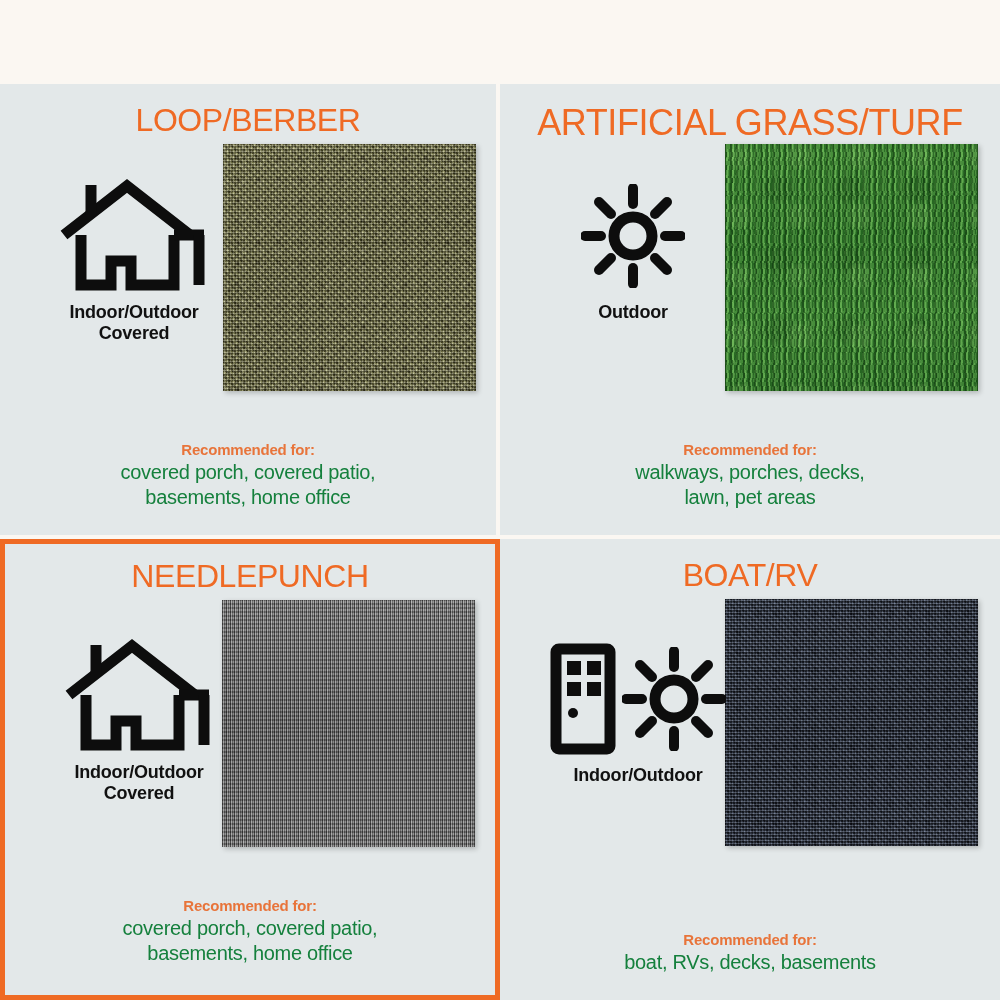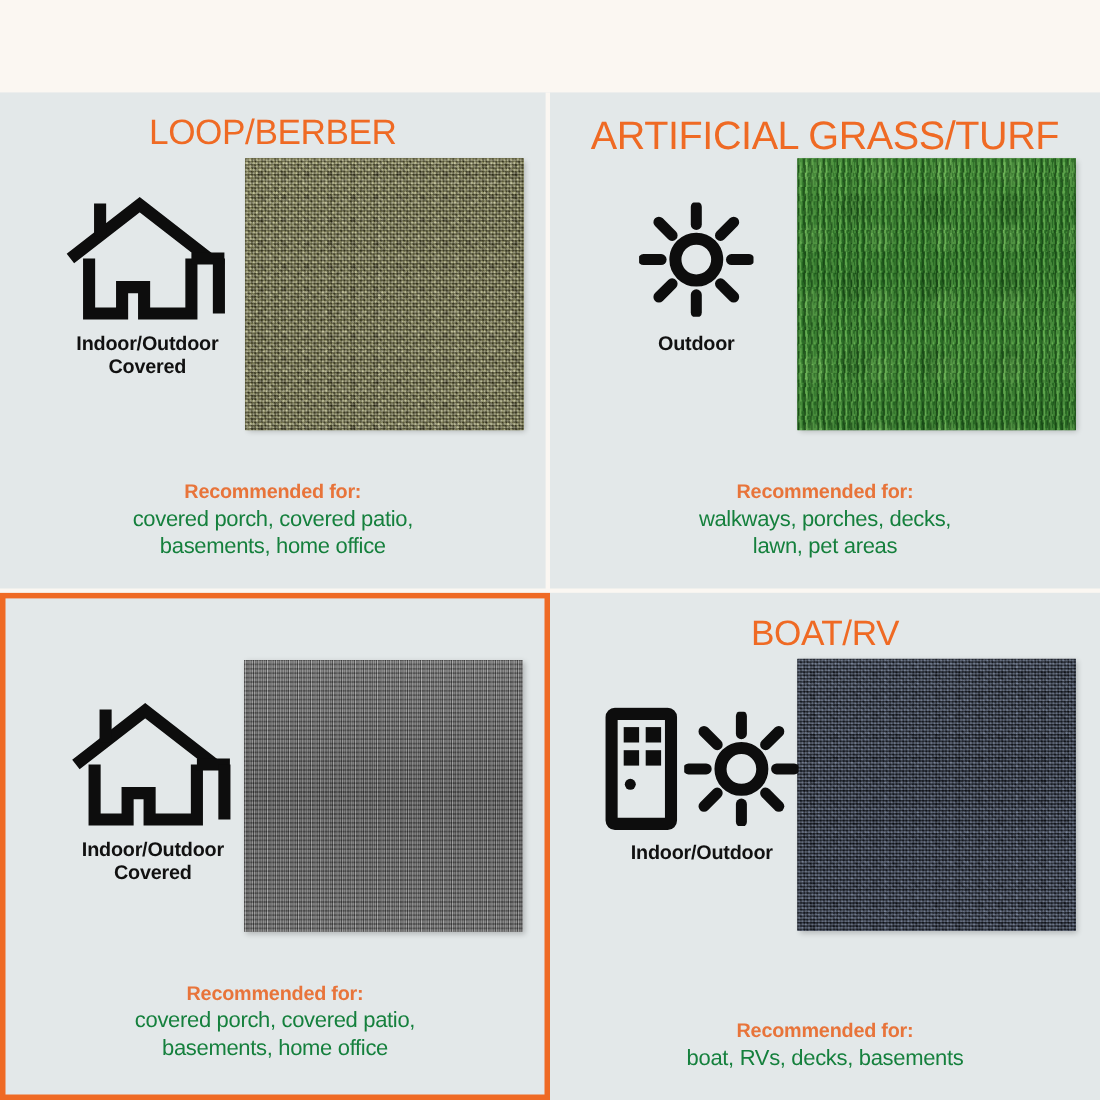--- a/index.html
+++ b/index.html
@@ -172,21 +172,21 @@
     position:absolute;
     left:0; right:0;
     bottom:26px;
     text-align:center;
     padding:0 20px;
   }
   .panel.highlight .rec-block { bottom:30px; }
 
   .rec-head {
     color:#e8743a;
-    font-size:18px;
+    font-size:15px;
     font-weight:bold;
     margin-bottom:2px;
     letter-spacing:-0.2px;
   }
   .rec-body {
     color:#15803d;
     font-size:20px;
     line-height:1.22;
     letter-spacing:-0.3px;
   }
@@ -261,20 +261,21 @@
       <div class="rec-block">
         <div class="rec-head">Recommended for:</div>
         <div class="rec-body">
           <span class="ln">walkways, porches, decks,</span>
           <span class="ln">lawn, pet areas</span>
         </div>
       </div>
     </div>
 
     <div class="panel pad-r highlight">
+      <div class="panel-title">NEEDLEPUNCH</div>
 
       <div class="swatch tex-needle"></div>
 
       <div class="icon-block">
         <div class="icon-svg-wrap">
           <svg width="152" height="118" viewBox="0 0 152 118" aria-hidden="true">
             <g fill="none" stroke="#0d0d0d" stroke-width="11" stroke-linecap="butt" stroke-linejoin="miter">
               <path d="M6 58 L69 9 L132 58"></path>
               <path d="M33 38 L33 8"></path>
               <path d="M23 58 L23 108 L53 108 L53 84 L73 84 L73 108 L116 108 L116 58"></path>

